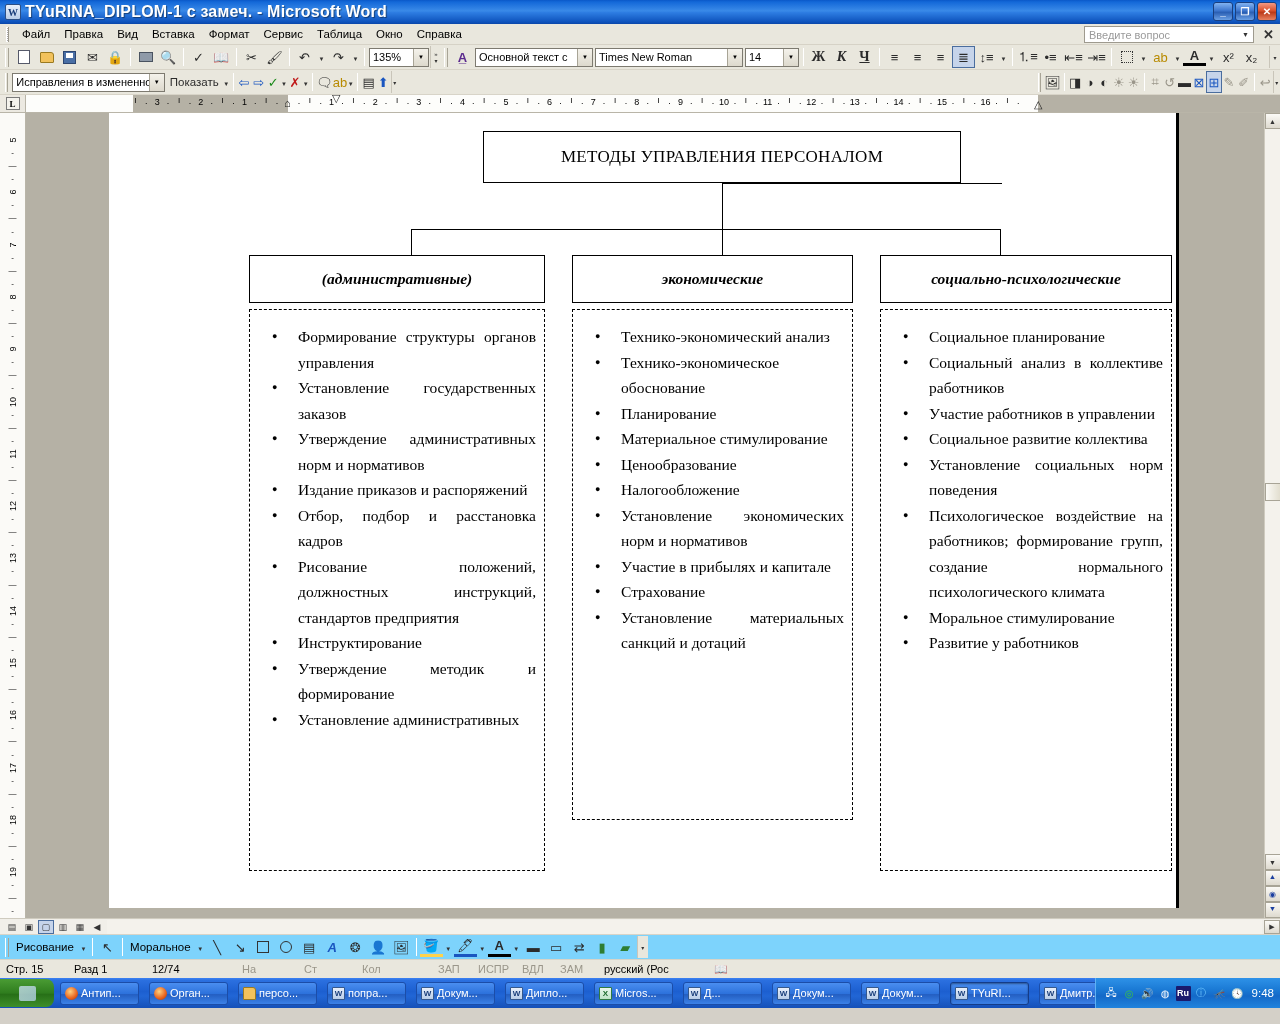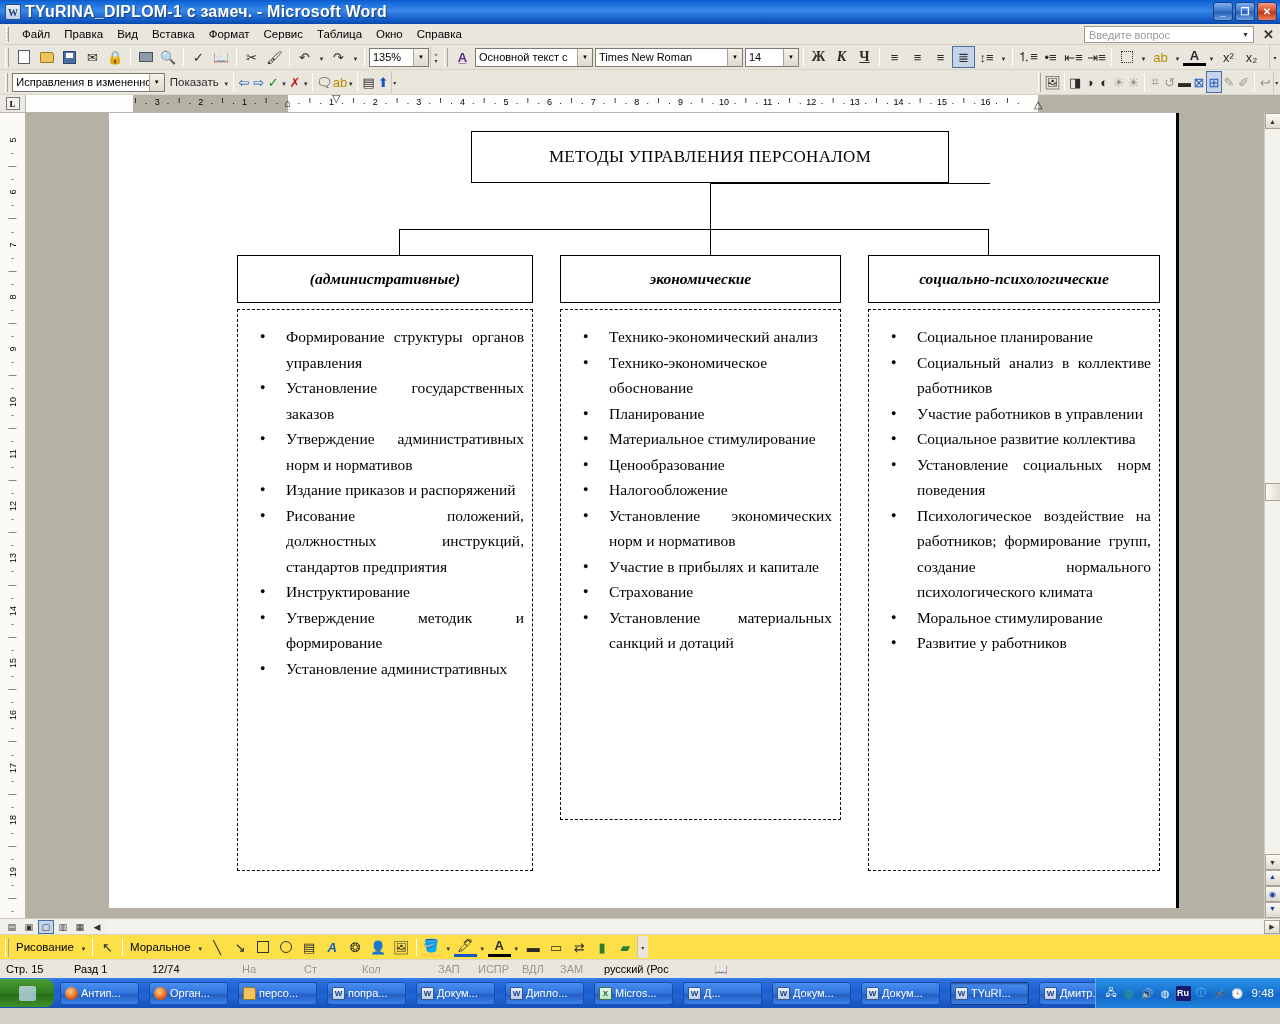--- a/index.html
+++ b/index.html
@@ -133,21 +133,21 @@
   }
   .ruler-v .vdash{position:absolute;left:50%;transform:translateX(-50%);font-size:9px;color:#000;}
 
   .doc-scroll{flex:1;position:relative;overflow:hidden;background:#b5b1a5;}
   .page{
     position:absolute;left:83px;top:0;width:1067px;height:795px;background:#fff;
     box-shadow:3px 0 0 #000;
   }
 
   
-  .diagram{position:absolute;left:0;top:0;width:1067px;height:795px;}
+  .diagram{position:absolute;left:12px;top:0;width:1067px;height:795px;}
   .box{
     position:absolute;border:1px solid #000;background:#fff;
     display:flex;align-items:center;justify-content:center;
     font-family:"Liberation Serif",serif;
   }
   .box.root{font-size:17px;letter-spacing:.3px;}
   .box.cat{font-size:15.5px;font-style:italic;font-weight:600;}
   .dashbox{
     position:absolute;border:1px dashed #000;background:#fff;
   }
@@ -189,21 +189,21 @@
     height:16px;background:#f1efe9;display:flex;align-items:center;
     border-top:1px solid #cfcbbf;
   }
   .viewbtns{display:flex;align-items:center;padding-left:4px;gap:1px;}
   .viewbtn{width:16px;height:14px;display:flex;align-items:center;justify-content:center;
     font-size:9px;color:#333;}
   .viewbtn.sel{background:#c6d4ea;border:1px solid #4a6d9e;}
 
   
   .drawbar{
-    height:25px;background:#fde047;display:flex;align-items:center;
+    height:25px;background:#7dd3fc;display:flex;align-items:center;
     border-top:1px solid #d8d4c8;padding-left:2px;
   }
   .drawlabel{font-size:11.5px;padding:0 4px;white-space:nowrap;}
 
   
   .statusbar{
     height:19px;background:#e9e7dd;display:flex;align-items:center;
     border-top:1px solid #d8d4c8;font-size:11px;color:#000;
   }
   .st-cell{padding:0 6px;white-space:nowrap;}
@@ -586,20 +586,21 @@
         <div class="box cat" style="left:128px;top:142px;width:296px;height:48px;">(административные)</div>
         <div class="box cat" style="left:451px;top:142px;width:281px;height:48px;">экономические</div>
         <div class="box cat" style="left:759px;top:142px;width:292px;height:48px;">социально-психологические</div>
 
         <div class="dashbox" style="left:128px;top:196px;width:296px;height:562px;">
           <ul class="blist" id="col0">
               <li>Формирование структуры органов управления</li>
               <li>Установление государственных заказов</li>
               <li>Утверждение административных норм и нормативов</li>
               <li>Издание приказов и распоряжений</li>
+              <li>Отбор, подбор и расстановка кадров</li>
               <li>Рисование положений, должностных инструкций, стандартов предприятия</li>
               <li>Инструктирование</li>
               <li>Утверждение методик и формирование</li>
               <li>Установление административных</li>
             </ul>
         </div>
 
         <div class="dashbox" style="left:451px;top:196px;width:281px;height:511px;">
           <ul class="blist" id="col1">
               <li>Технико-экономический анализ</li>

